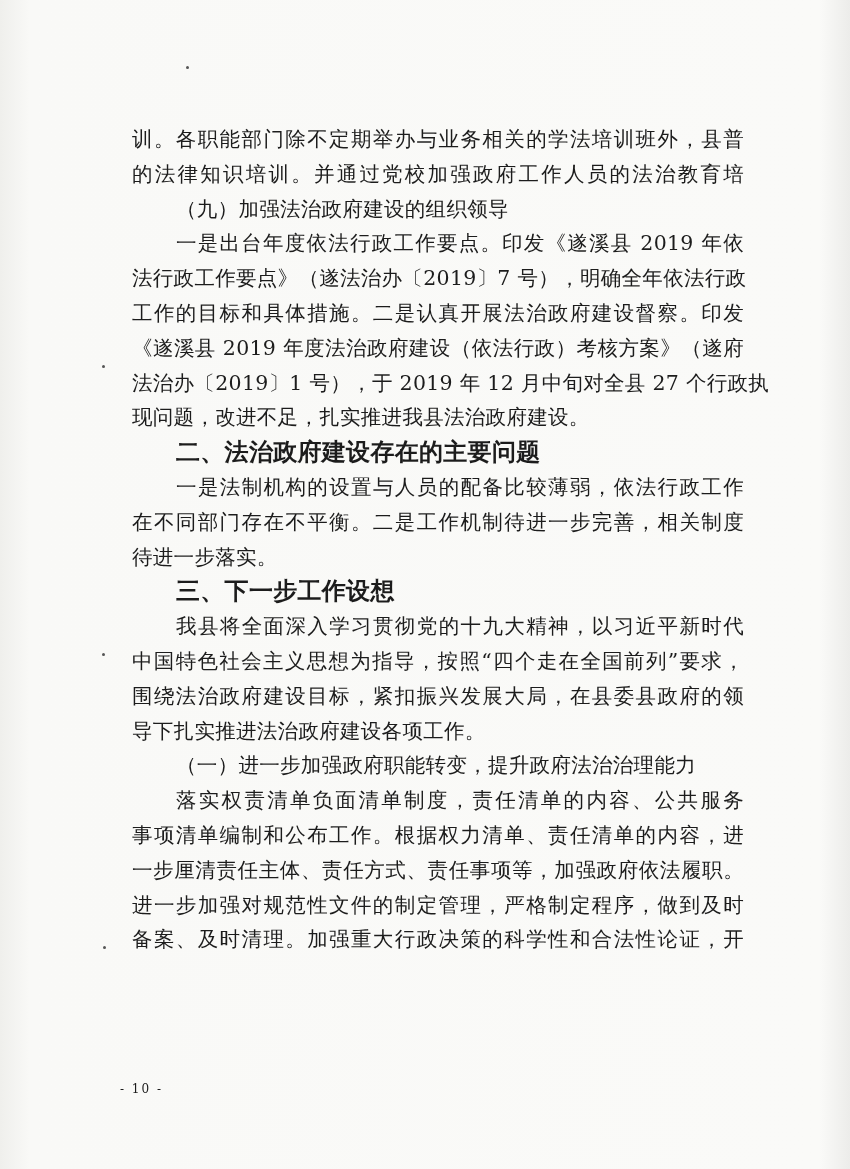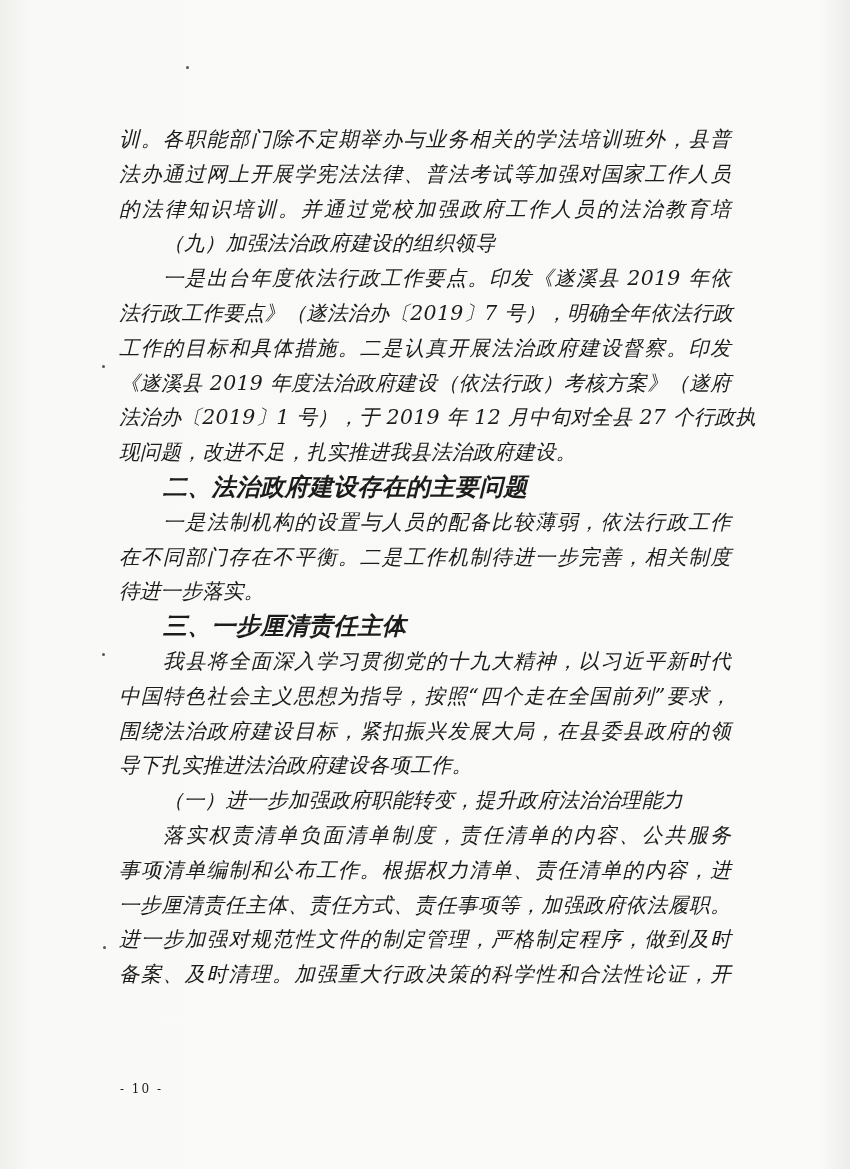--- a/index.html
+++ b/index.html
@@ -8,21 +8,21 @@
     background: #f7f7f5;
     font-family: "DejaVu Serif", "Liberation Serif", serif;
     color: #1c1c1c;
     position: relative;
   }
   .page {
     position: absolute; left: 0; top: 0; width: 850px; height: 1169px;
     background: linear-gradient(90deg, #efefec 0px, #f9f9f7 30px, #fafaf8 820px, #ececea 850px);
   }
   .content {
-    position: absolute; left: 119px; top: 122px; width: 612px; font-style: italic;
+    position: absolute; left: 132px; top: 122px; width: 612px;
   }
   .line {
     height: 34.8px; line-height: 34.8px;
     font-size: 20.5px; white-space: nowrap;
     text-align: justify; text-align-last: justify;
     letter-spacing: 0.3px;
   }
   .line.last { text-align-last: left; }
   .indent { padding-left: 44px; }
   .heading {
@@ -37,39 +37,38 @@
   }
   .speck { position: absolute; width: 3px; height: 3px; background: #555; border-radius: 50%; }
 </style>
 </head>
 <body>
 
 <div class="page">
   <div class="content">
 
     <div class="line">训。各职能部门除不定期举办与业务相关的学法培训班外，县普</div>
-    <div class="line">法办通过网上开展学宪法法律、普法考试等加强对国家工作人员</div>
     <div class="line">的法律知识培训。并通过党校加强政府工作人员的法治教育培</div>
 
     <div class="line subhead">（九）加强法治政府建设的组织领导</div>
 
     <div class="line indent">一是出台年度依法行政工作要点。印发《遂溪县 2019 年依</div>
     <div class="line">法行政工作要点》（遂法治办〔2019〕7 号），明确全年依法行政</div>
     <div class="line">工作的目标和具体措施。二是认真开展法治政府建设督察。印发</div>
     <div class="line">《遂溪县 2019 年度法治政府建设（依法行政）考核方案》（遂府</div>
     <div class="line">法治办〔2019〕1 号），于 2019 年 12 月中旬对全县 27 个行政执</div>
     <div class="line last">现问题，改进不足，扎实推进我县法治政府建设。</div>
 
     <div class="line heading indent">二、法治政府建设存在的主要问题</div>
 
     <div class="line indent">一是法制机构的设置与人员的配备比较薄弱，依法行政工作</div>
     <div class="line">在不同部门存在不平衡。二是工作机制待进一步完善，相关制度</div>
     <div class="line last">待进一步落实。</div>
 
-    <div class="line heading indent">三、一步厘清责任主体</div>
+    <div class="line heading indent">三、下一步工作设想</div>
 
     <div class="line indent">我县将全面深入学习贯彻党的十九大精神，以习近平新时代</div>
     <div class="line">中国特色社会主义思想为指导，按照“四个走在全国前列”要求，</div>
     <div class="line">围绕法治政府建设目标，紧扣振兴发展大局，在县委县政府的领</div>
     <div class="line last">导下扎实推进法治政府建设各项工作。</div>
 
     <div class="line subhead">（一）进一步加强政府职能转变，提升政府法治治理能力</div>
 
     <div class="line indent">落实权责清单负面清单制度，责任清单的内容、公共服务</div>
     <div class="line">事项清单编制和公布工作。根据权力清单、责任清单的内容，进</div>

